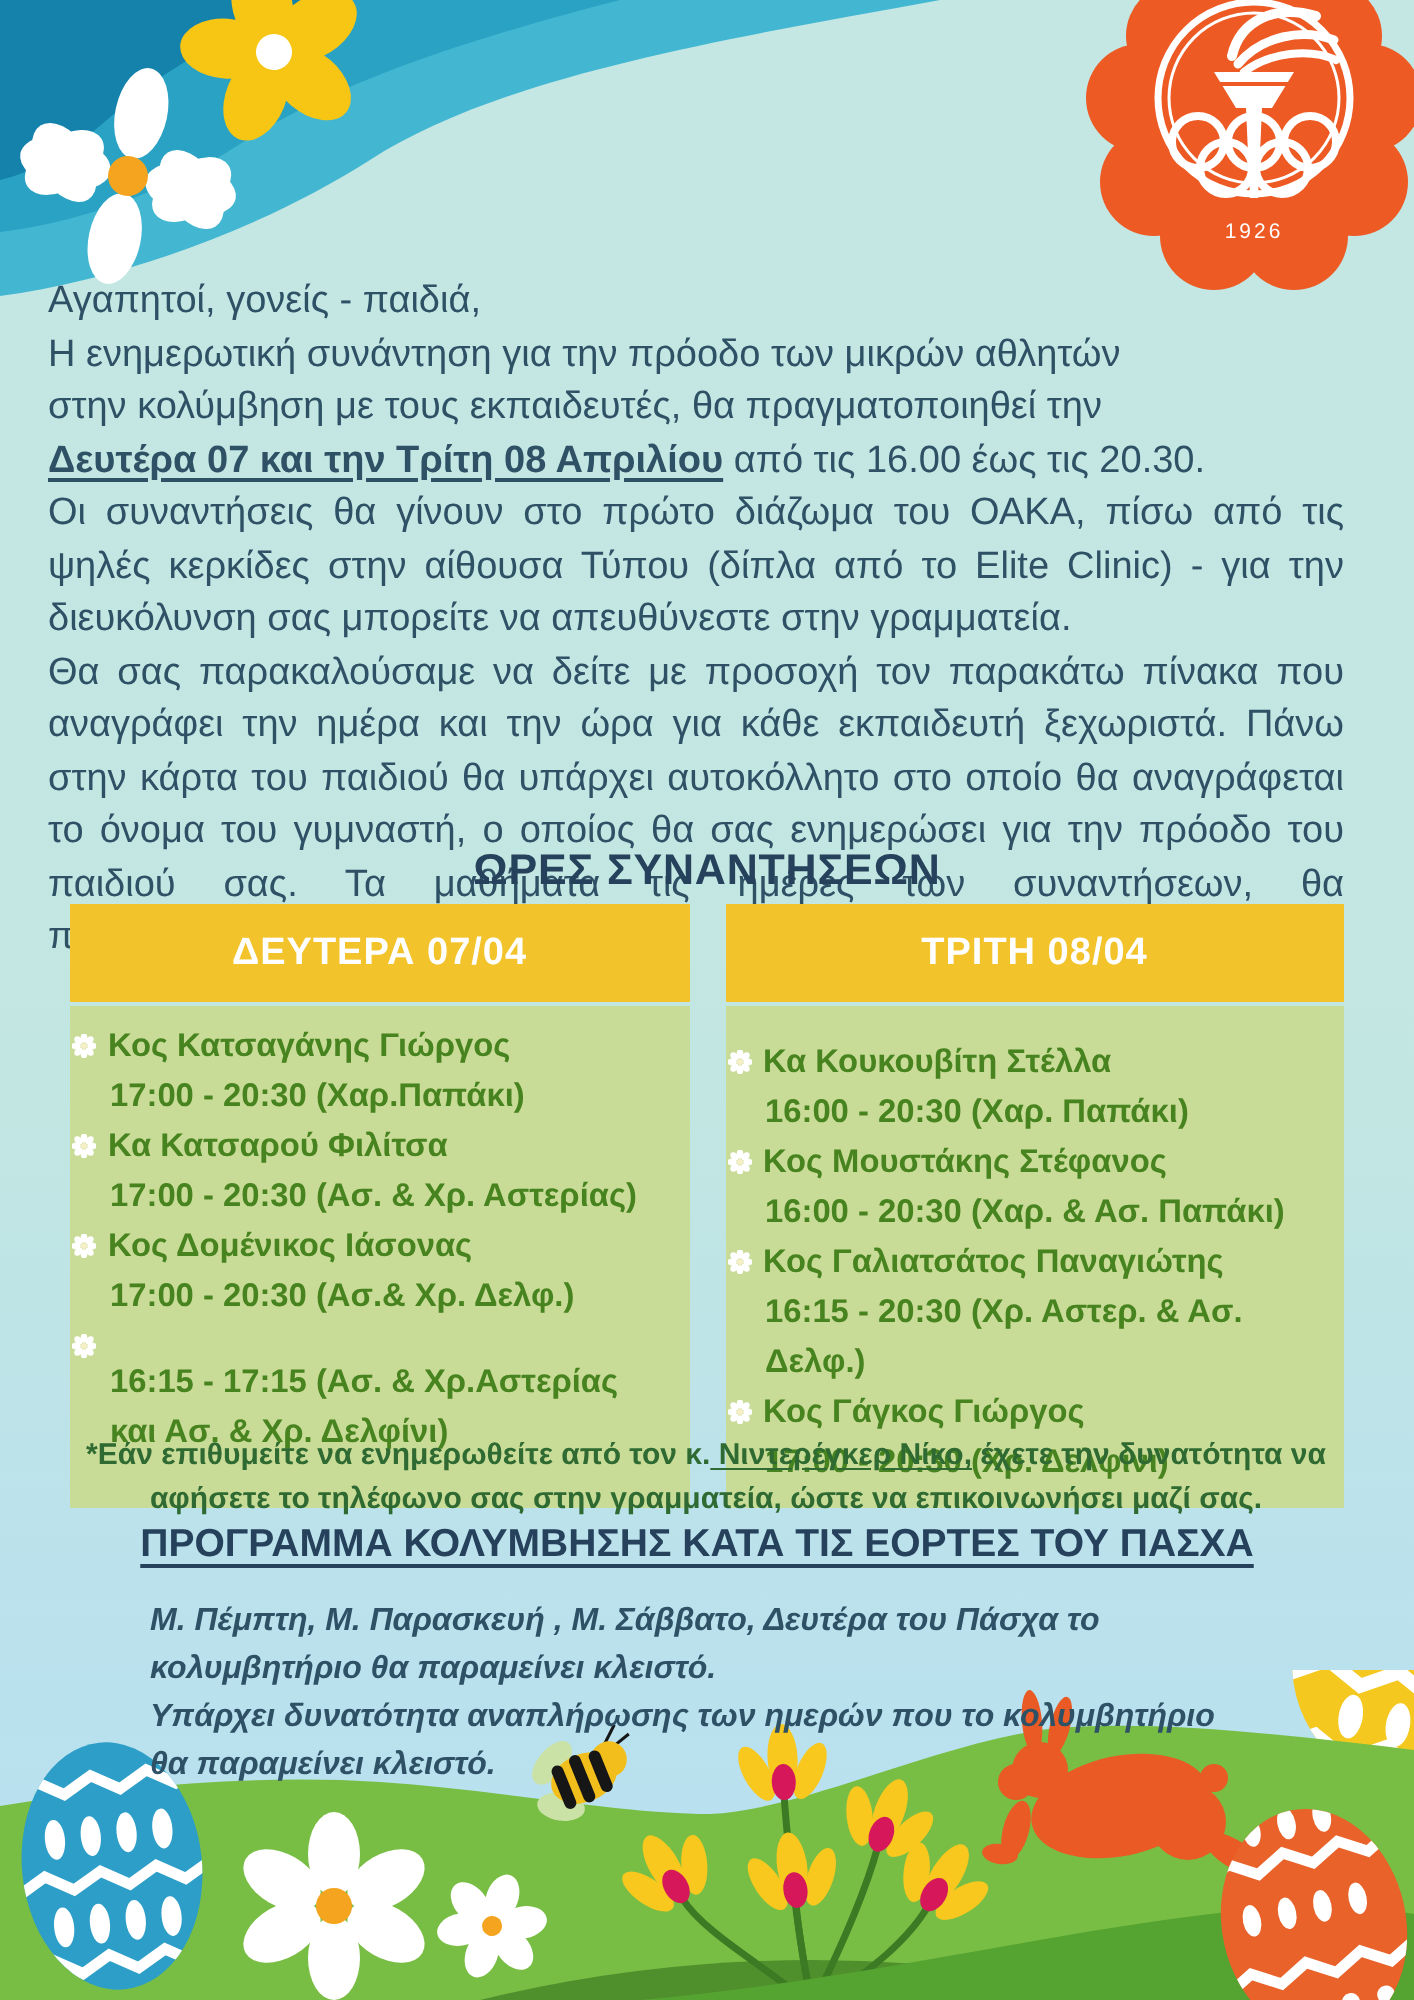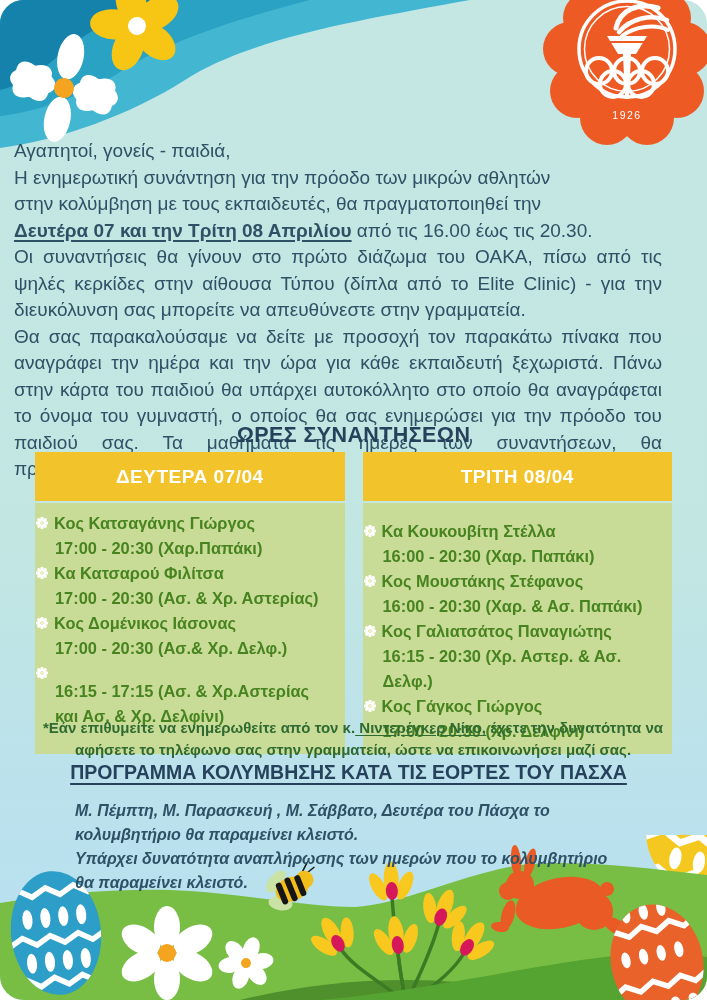--- a/index.html
+++ b/index.html
@@ -1,26 +1,25 @@
 <!DOCTYPE html>
 <html lang="el"><head>
 <meta charset="utf-8">
 <style>
   html,body{margin:0;padding:0;}
   .page{
     position:relative;width:707px;height:1000px;overflow:hidden;
     font-family:"Liberation Sans",sans-serif;
     background:linear-gradient(180deg,#C4E7E3 0%,#C2E6E2 55%,#BBE2EC 78%,#B6DFF0 100%);
-    border-radius:24px;
   }
   .deco{position:absolute;pointer-events:none;z-index:1;}
   .content{position:absolute;inset:0;z-index:2;}
 
   
-  .intro{position:absolute;left:14px;top:138px;width:648px;color:#2E5166;font-size:19px;line-height:26.5px;}
+  .intro{position:absolute;left:24px;top:138px;width:648px;color:#2E5166;font-size:19px;line-height:26.5px;}
   .intro .ln{white-space:nowrap;}
   .intro .dates{font-weight:bold;text-decoration:underline;text-decoration-thickness:2px;text-underline-offset:3px;}
   .intro p{margin:0;text-align:justify;}
 
   
   .ores-title{position:absolute;left:0;top:423px;width:707px;text-align:center;
     color:#26415B;font-weight:bold;font-size:21.5px;letter-spacing:.4px;}
   .sched{position:absolute;left:35px;top:452px;width:637px;}
   .row{display:flex;column-gap:18px;}
   .hcell{flex:1;background:#F2C32B;height:49px;display:flex;align-items:center;justify-content:center;

